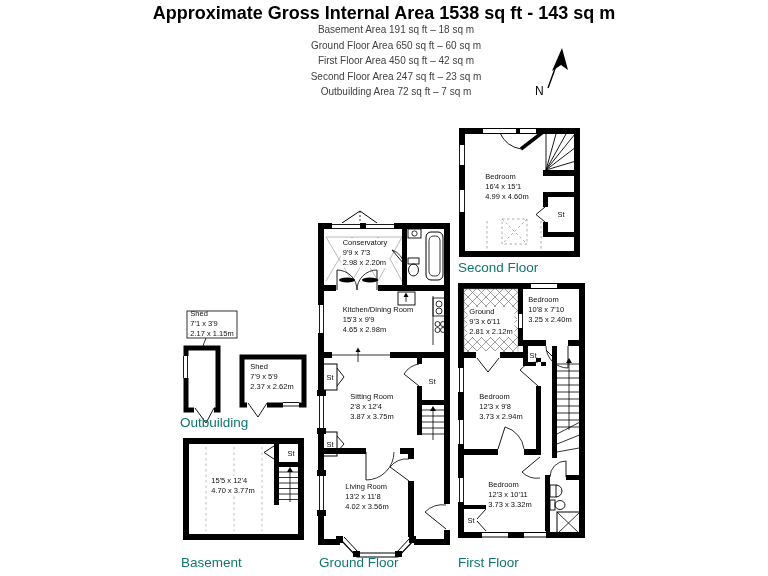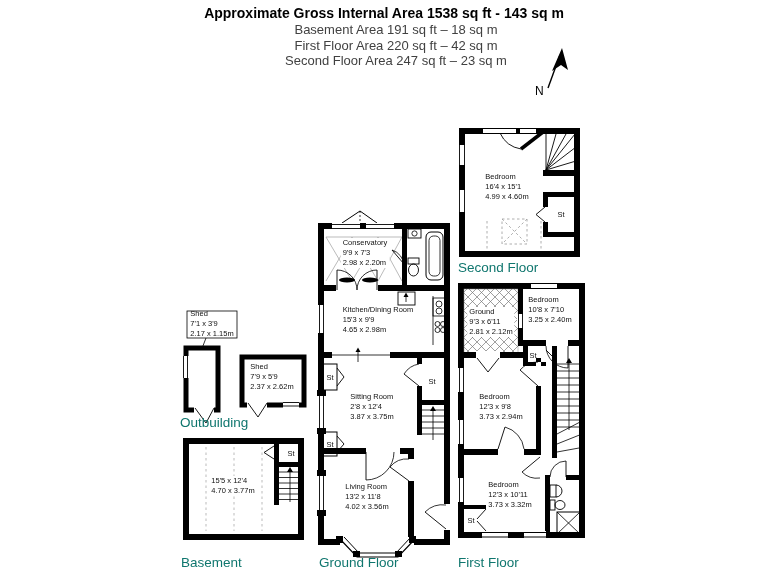--- a/index.html
+++ b/index.html
@@ -1,21 +1,21 @@
 <!DOCTYPE html>
 <html><head>
 <meta charset="utf-8">
 <style>
   html,body{margin:0;padding:0;background:#fff;}
   .canvas{position:relative;width:768px;height:576px;background:#fff;
           font-family:"Liberation Sans",sans-serif;overflow:hidden;}
   .plan-layer{position:absolute;left:0;top:0;}
   .header{position:absolute;top:4px;left:0;width:100%;text-align:center;color:#000;}
-  .h-title{font-size:14px;font-weight:bold;line-height:18px;}
-  .h-line{font-size:13px;line-height:15.5px;color:#414141;margin-left:24px;}
+  .h-title{font-size:18px;font-weight:bold;line-height:18px;}
+  .h-line{font-size:10px;line-height:15.5px;color:#414141;margin-left:24px;}
   .caption{position:absolute;font-size:13.5px;color:#0f766e;white-space:nowrap;}
   .room-label{position:absolute;transform:translate(-50%,-50%);
               font-size:7.5px;line-height:10px;color:#111;white-space:nowrap;}
   .room-label.bg{background:#fff;padding:0 2px;}
   .st-label{position:absolute;transform:translate(-50%,-50%);font-size:7.5px;color:#111;text-align:right;}
   .compass-n{position:absolute;font-size:12px;color:#000;}
 </style>
 </head>
 <body>
 
@@ -332,22 +332,24 @@
         <line x1="279" y1="499.5" x2="301" y2="499.5"></line>
         <line x1="290" y1="502" x2="290" y2="470"></line>
       </g>
       <path d="M290,467 l-3,5 l6,0 z" fill="#000"></path>
     </g>
   </svg>
 
   <div class="header">
     <div class="h-title">Approximate Gross Internal Area 1538 sq ft - 143 sq m</div>
     <div class="h-line">Basement Area 191 sq ft – 18 sq m</div>
-    <div class="h-line">First Floor Area 220 sq ft – 42 sq m</div>
+    <div class="h-line">Ground Floor Area 650 sq ft – 60 sq m</div>
+    <div class="h-line">First Floor Area 450 sq ft – 42 sq m</div>
     <div class="h-line">Second Floor Area 247 sq ft – 23 sq m</div>
+    <div class="h-line">Outbuilding Area 72 sq ft – 7 sq m</div>
   </div>
 
   <div class="compass-n" style="left:535px;top:84px">N</div>
 
   <div class="room-label" style="left:507px;top:187px">
     <div>Bedroom</div>
     <div>16'4 x 15'1</div>
     <div>4.99 x 4.60m</div>
   </div>
   <div class="st-label" style="left:561px;top:214px">St</div>

